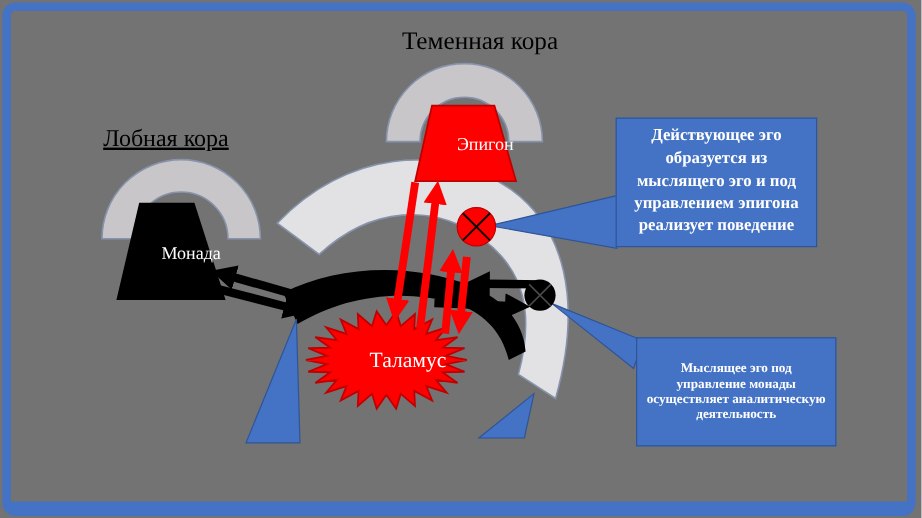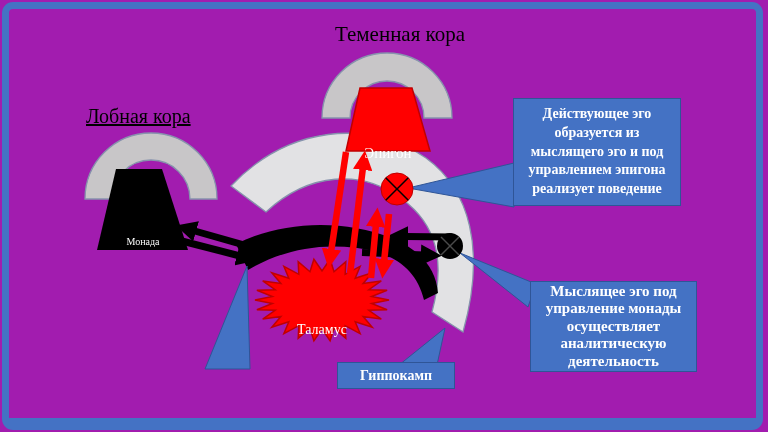--- a/index.html
+++ b/index.html
@@ -1,32 +1,32 @@
 <!DOCTYPE html>
 <html><head>
 <meta charset="utf-8">
 <style>
   html,body{margin:0;padding:0;background:#ffffff;}
-  .stage{position:relative;width:768px;height:432px;background:#a21caf;overflow:hidden;
+  .stage{position:relative;width:768px;height:432px;background:#737373;overflow:hidden;
          font-family:"Liberation Serif", serif;}
   .frame{position:absolute;left:2px;top:2px;right:5px;bottom:2px;
          border:7px solid #4472C4;border-bottom-width:12px;border-radius:11px;}
   svg.art{position:absolute;left:0;top:0;}
   .lbl{position:absolute;color:#000;}
-  .wlbl{position:absolute;color:#ffffff;text-align:center;margin-top:32px;}
+  .wlbl{position:absolute;color:#ffffff;text-align:right;}
   .title{left:300px;top:22px;width:200px;text-align:center;font-size:21px;}
   .frontal{left:86px;top:105px;width:130px;font-size:20px;text-decoration:underline;}
   .epigon-label{left:348px;top:113px;width:80px;font-size:15px;}
-  .monada-label{left:102px;top:204px;width:82px;font-size:10px;}
-  .thalamus-label{left:282px;top:290px;width:80px;font-size:14px;}
+  .monada-label{left:102px;top:204px;width:82px;font-size:15px;}
+  .thalamus-label{left:292px;top:290px;width:80px;font-size:18px;}
   .callout{position:absolute;background:#4472C4;border:1px solid #2F5597;color:#ffffff;
            text-align:center;display:flex;align-items:center;justify-content:center;
            box-sizing:border-box;font-weight:bold;}
   .co1{left:513px;top:98px;width:168px;height:108px;font-size:14px;line-height:1.33;padding:2px 5px;}
-  .co2{left:530px;top:281px;width:167px;height:91px;font-size:15px;line-height:1.17;padding:2px 6px;}
+  .co2{left:530px;top:281px;width:167px;height:91px;font-size:11px;line-height:1.17;padding:2px 6px;}
   .co3{left:115px;top:366px;width:147px;height:27px;font-size:14px;}
   .co4{left:337px;top:362px;width:118px;height:27px;font-size:14px;}
 </style>
 </head>
 <body>
 
 <div class="stage">
 
   <svg class="art" width="768" height="432" viewBox="0 0 768 432">
     <defs>
@@ -89,18 +89,15 @@
   <div class="wlbl epigon-label">Эпигон</div>
   <div class="wlbl monada-label">Монада</div>
   <div class="wlbl thalamus-label">Таламус</div>
 
   <div class="callout co1">
     <span>Действующее эго образуется из мыслящего эго и под управлением эпигона реализует поведение</span>
   </div>
   <div class="callout co2">
     <span>Мыслящее эго под управление монады осуществляет аналитическую деятельность</span>
   </div>
-  <div class="callout co4">
-    <span>Гиппокамп</span>
-  </div>
 
   <div class="frame"></div>
 </div>
 
 </body></html>

